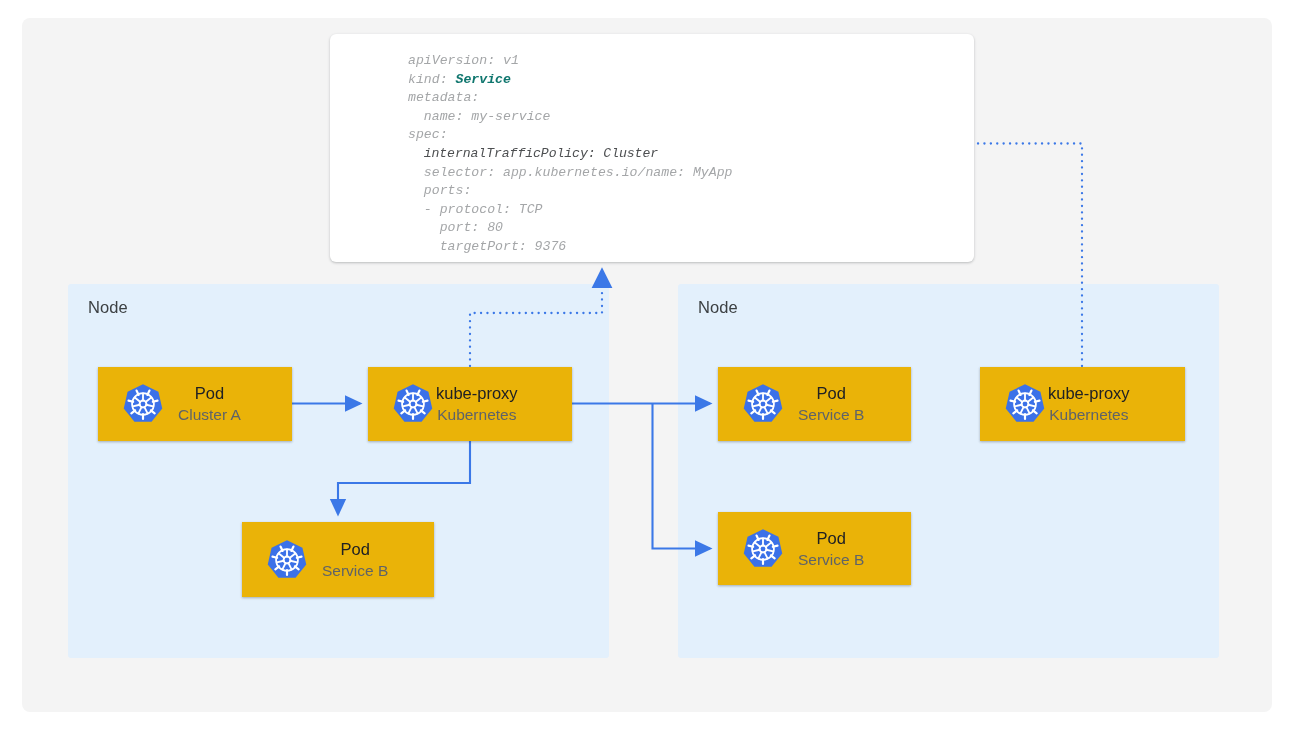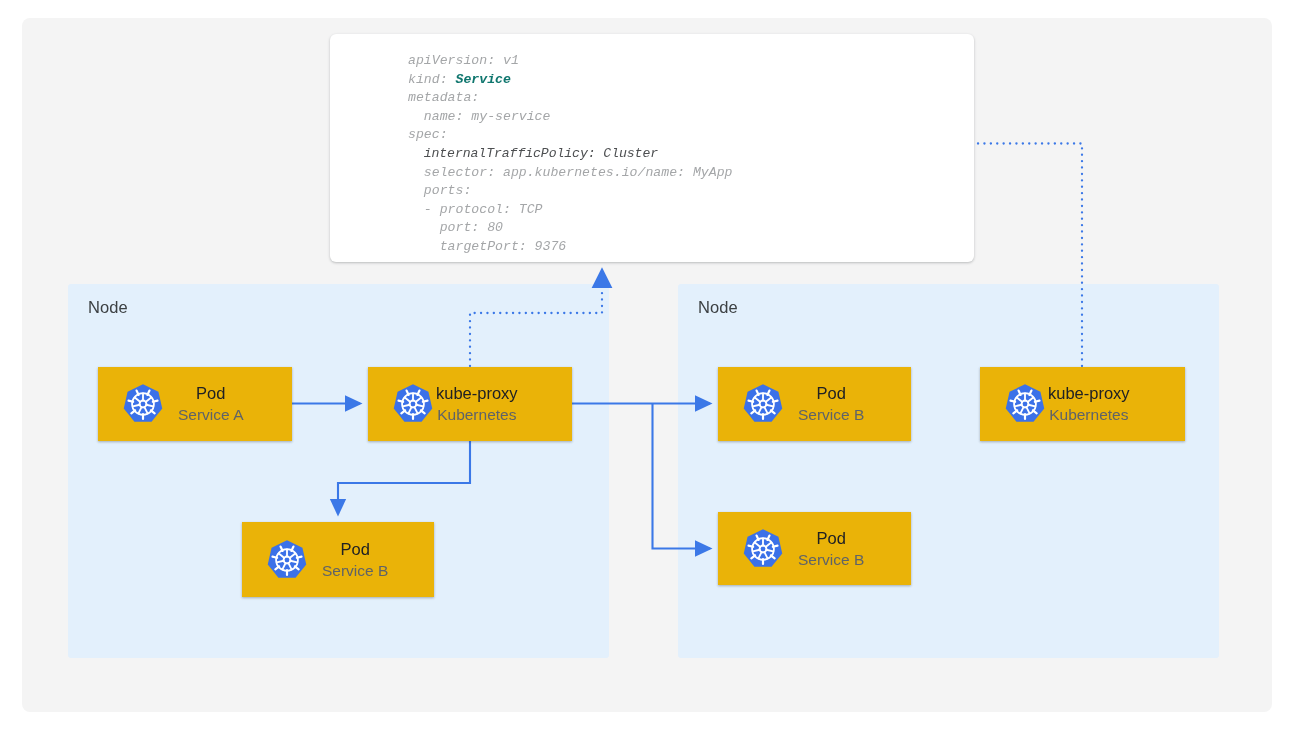--- a/index.html
+++ b/index.html
@@ -173,21 +173,21 @@
           <line x1="50.00" y1="74.00" x2="50.00" y2="85.50" stroke="#ffffff" stroke-width="5.2" stroke-linecap="round"></line>
           <line x1="46.53" y1="57.21" x2="39.15" y2="72.52" stroke="#ffffff" stroke-width="4.4" stroke-linecap="round"></line>
           <line x1="31.24" y1="64.96" x2="22.24" y2="72.13" stroke="#ffffff" stroke-width="5.2" stroke-linecap="round"></line>
           <line x1="42.20" y1="51.78" x2="25.63" y2="55.56" stroke="#ffffff" stroke-width="4.4" stroke-linecap="round"></line>
           <line x1="26.60" y1="44.66" x2="15.39" y2="42.10" stroke="#ffffff" stroke-width="5.2" stroke-linecap="round"></line>
           <line x1="43.75" y1="45.01" x2="30.45" y2="34.41" stroke="#ffffff" stroke-width="4.4" stroke-linecap="round"></line>
           <line x1="39.59" y1="28.38" x2="34.60" y2="18.02" stroke="#ffffff" stroke-width="5.2" stroke-linecap="round"></line>
         </svg></span>
     <span class="ent-text">
       <span class="ent-title">Pod</span><br>
-      <span class="ent-sub">Service A</span>
+      <span class="ent-sub">Cluster A</span>
     </span>
   </div>
 
   <div class="ent ent-kubeproxy-l">
     <span class="k8s-icon"><svg viewBox="0 0 100 100" width="100%" height="100%">
           <polygon points="50.00,3.00 86.75,20.70 95.82,60.46 70.39,92.35 29.61,92.35 4.18,60.46 13.25,20.70" fill="#3b71e8"></polygon>
           <circle cx="50" cy="50" r="26" fill="none" stroke="#ffffff" stroke-width="4.2"></circle>
           <circle cx="50" cy="50" r="8.2" fill="none" stroke="#ffffff" stroke-width="4.6"></circle>
           <line x1="50.00" y1="42.00" x2="50.00" y2="25.00" stroke="#ffffff" stroke-width="4.4" stroke-linecap="round"></line>
           <line x1="60.41" y1="28.38" x2="65.40" y2="18.02" stroke="#ffffff" stroke-width="5.2" stroke-linecap="round"></line>

